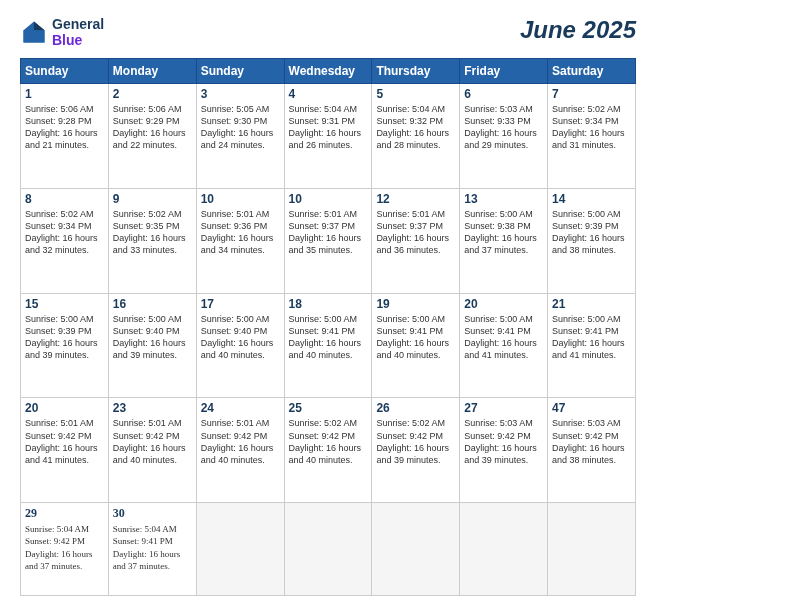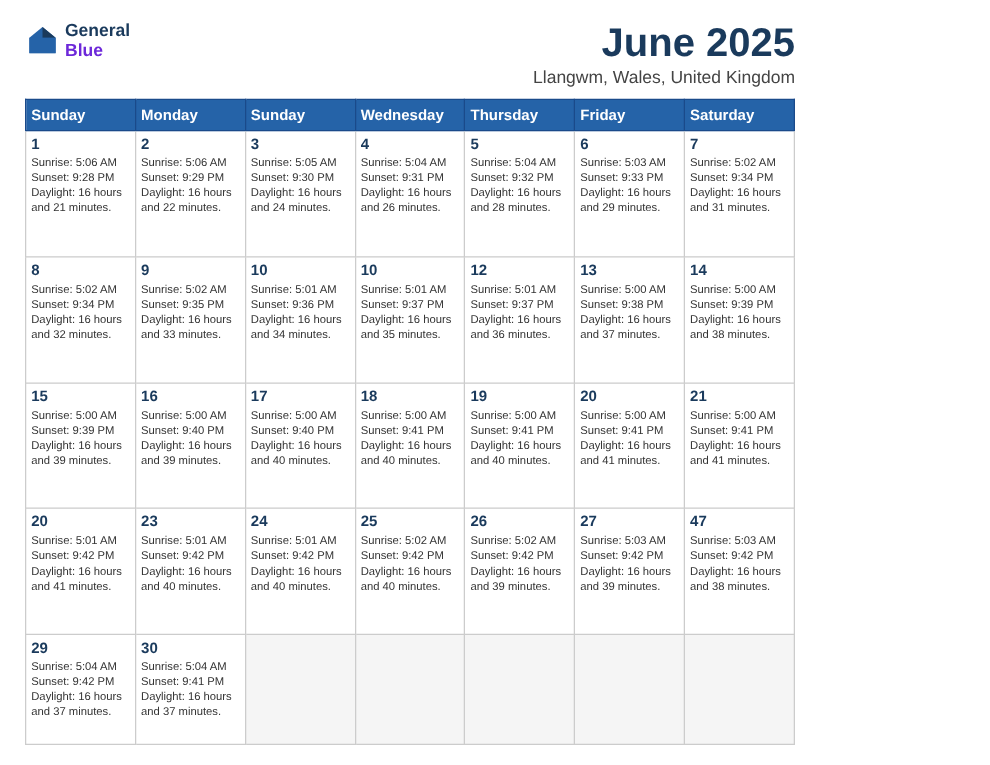--- a/index.html
+++ b/index.html
@@ -29,23 +29,24 @@
       gap: 4px;
     }
     .logo-icon {
       width: 28px;
       height: 28px;
     }
     .title-area {
       text-align: right;
     }
     .month-title {
-      font-size: 32px;
+      font-size: 24px;
       font-weight: bold;
       color: #1a3a5c;
+      font-style: italic;
     }
     .location {
       font-size: 14px;
       color: #444;
     }
     .calendar {
       flex: 1;
       border: 1px solid #ccc;
       border-collapse: collapse;
       width: 100%;
@@ -68,20 +69,21 @@
       font-size: 9.5px;
       color: #333;
       background: #fff;
       height: 82px;
     }
     .calendar td.empty {
       background: #f5f5f5;
     }
     .calendar tr:last-child td {
       height: 70px;
+      font-family: Liberation Serif, serif;
     }
     .day-num {
       font-size: 12px;
       font-weight: bold;
       color: #1a3a5c;
       display: block;
       margin-bottom: 2px;
     }
     .day-info {
       font-size: 9px;
@@ -100,21 +102,20 @@
         <polygon points="16,4 28,14 16,14" fill="#1a3a5c"></polygon>
         <rect x="4" y="14" width="24" height="14" fill="#2563a8"></rect>
       </svg>
       <div>
         <div style="font-size:14px;font-weight:bold;color:#1a3a5c;">General</div>
         <div style="font-size:14px;font-weight:bold;color:#6d28d9;">Blue</div>
       </div>
     </div>
     <div class="title-area">
       <div class="month-title">June 2025</div>
-      <div class="location">Llangwm, Wales, United Kingdom</div>
     </div>
   </div>
 
   <table class="calendar">
     <thead>
       <tr>
       <th>Sunday</th>
           <th>Monday</th>
           <th>Sunday</th>
           <th>Wednesday</th>

